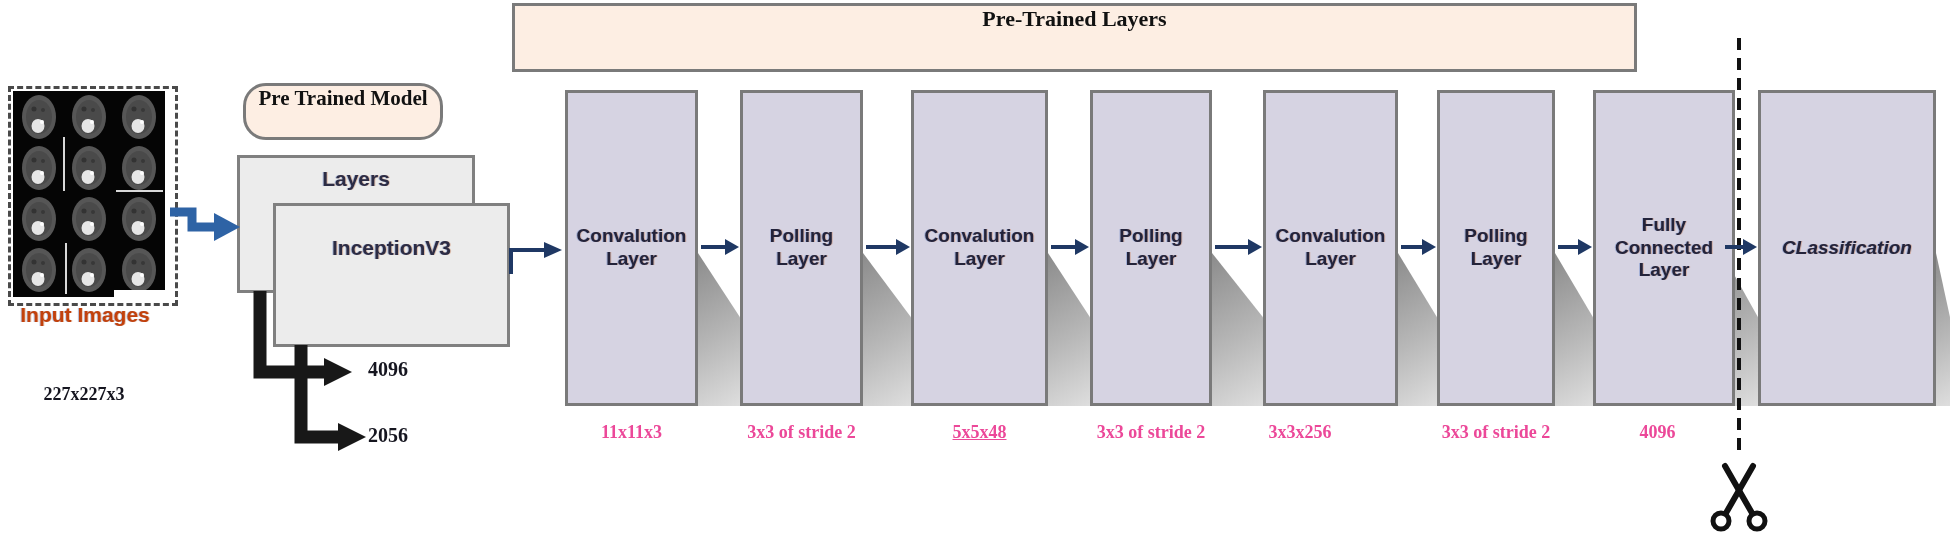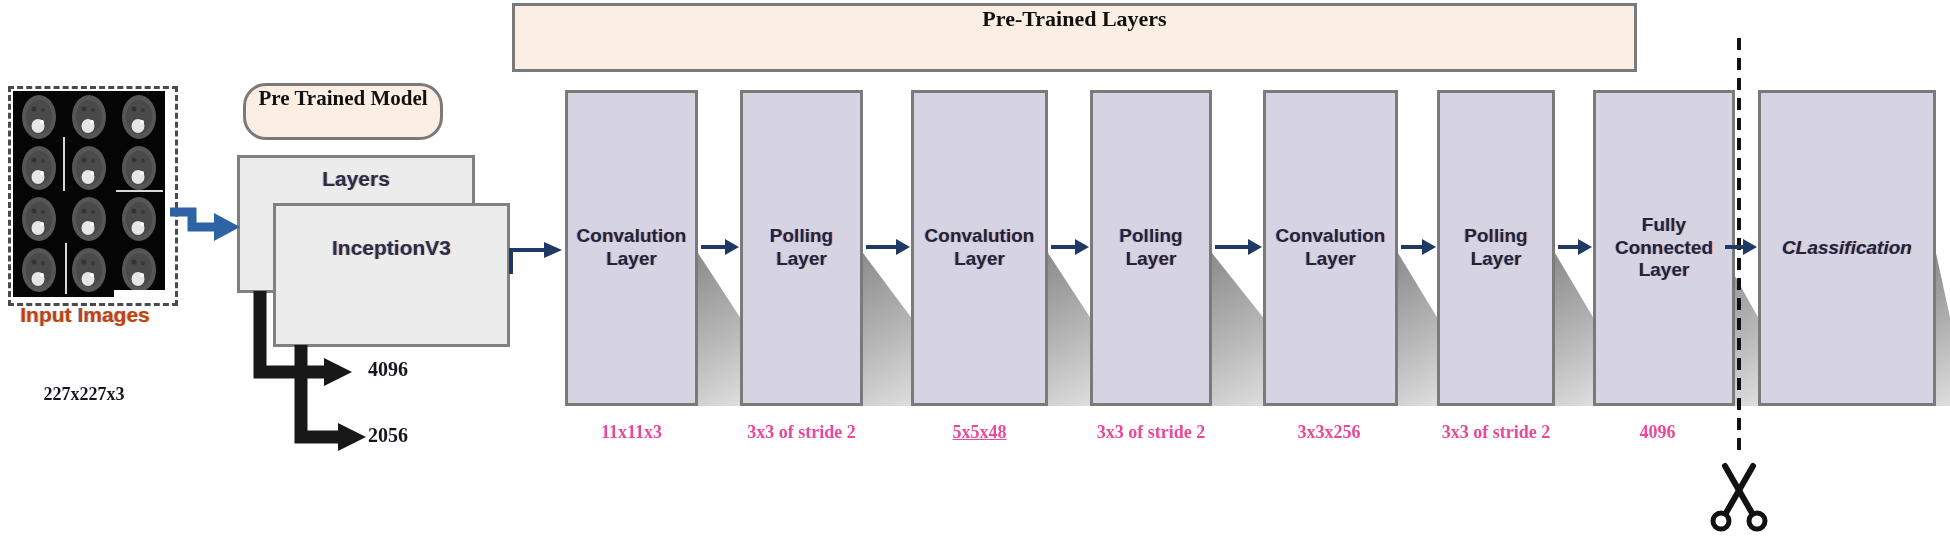--- a/index.html
+++ b/index.html
@@ -132,21 +132,21 @@
       <div class="sublabel" style="left: 884.5px; width: 190px; text-decoration: underline;">5x5x48</div>
       <div class="gap-shadow" style="left: 1212px; width: 51px;"></div>
       <div class="layer-box" style="left: 1090px; width: 122px;">
     <div class="layer-label fringe">Polling Layer</div>
   </div>
       <div class="sublabel" style="left: 1056px; width: 190px;">3x3 of stride 2</div>
       <div class="gap-shadow" style="left: 1398px; width: 39px;"></div>
       <div class="layer-box" style="left: 1263px; width: 135px;">
     <div class="layer-label fringe">Convalution Layer</div>
   </div>
-      <div class="sublabel" style="left: 1234px; width: 190px;">3x3x256</div>
+      <div class="sublabel" style="left: 1205px; width: 190px;">3x3x256</div>
       <div class="gap-shadow" style="left: 1555px; width: 38px;"></div>
       <div class="layer-box" style="left: 1437px; width: 118px;">
     <div class="layer-label fringe">Polling Layer</div>
   </div>
       <div class="sublabel" style="left: 1401px; width: 190px;">3x3 of stride 2</div>
       <div class="gap-shadow" style="left: 1722px; width: 36px;"></div>
       <div class="layer-box" style="left: 1593px; width: 142px;">
     <div class="layer-label fringe">Fully Connected Layer</div>
   </div>
       <div class="sublabel" style="left: 1562.5px; width: 190px;">4096</div>

